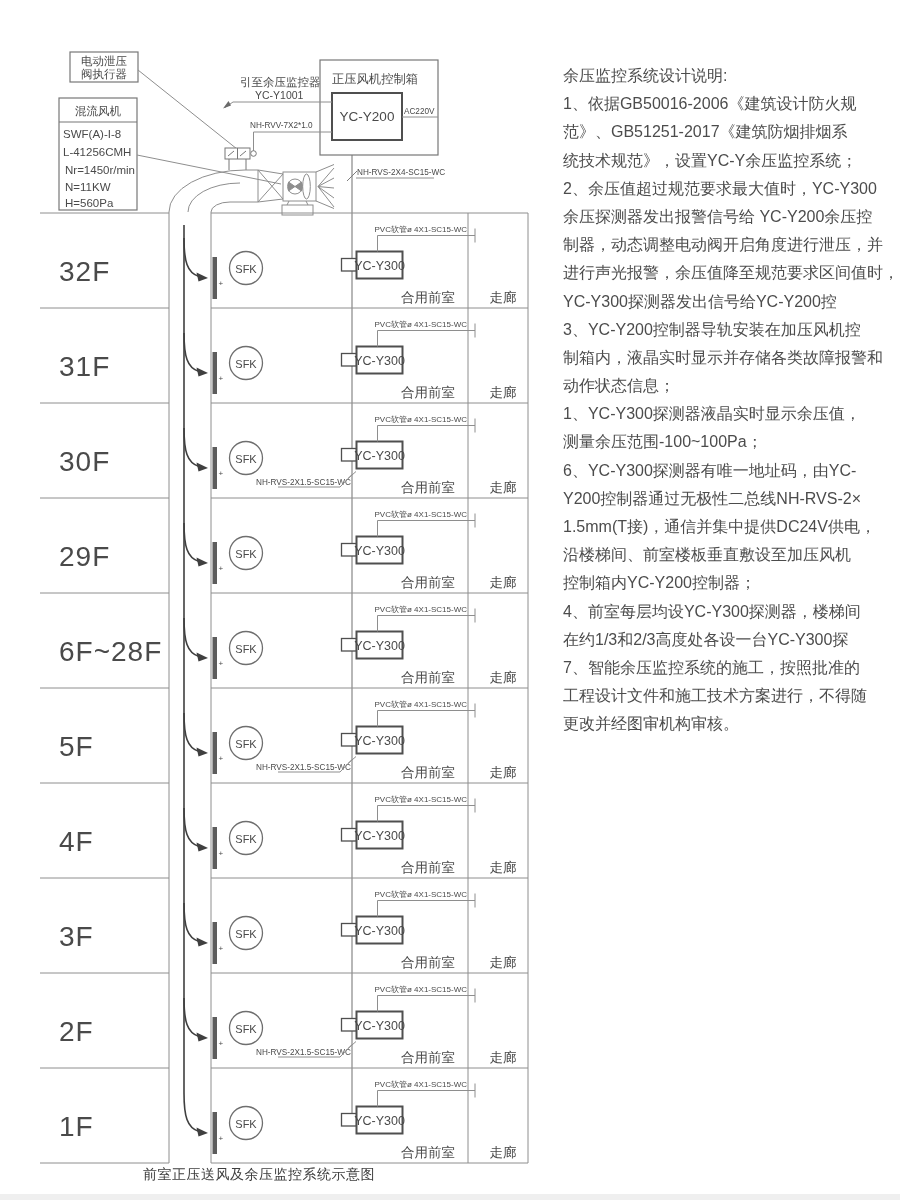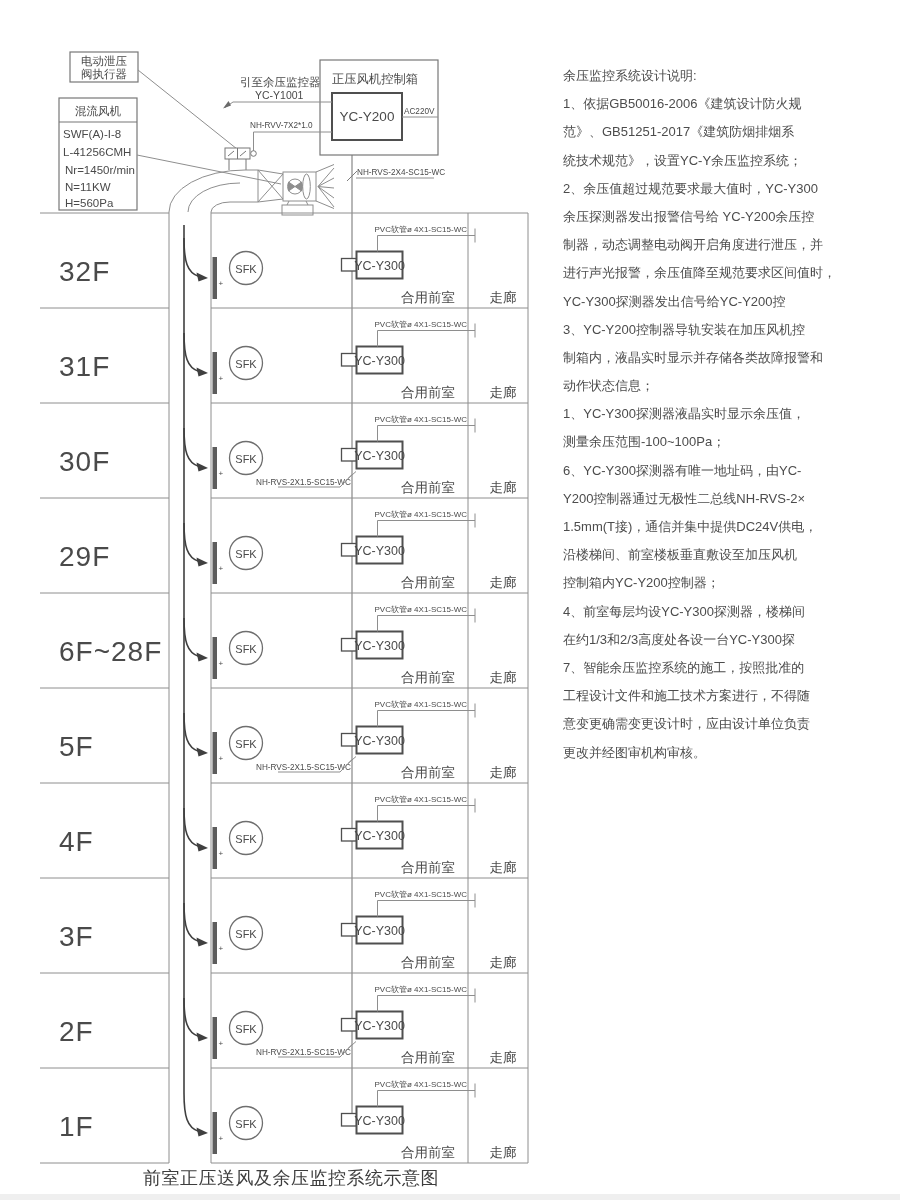--- a/index.html
+++ b/index.html
@@ -1,22 +1,22 @@
 <!DOCTYPE html>
 <html><head>
 <meta charset="utf-8">
 <style>
   html,body{margin:0;padding:0;background:#fff;}
   body{width:900px;height:1200px;position:relative;overflow:hidden;
        font-family:"Liberation Sans","DejaVu Sans",sans-serif;color:#4a4a4a;}
   #diagram{position:absolute;left:0;top:0;}
   svg text{font-family:"Liberation Sans","DejaVu Sans",sans-serif;fill:#4a4a4a;}
   .notes{position:absolute;left:563px;top:62px;width:337px;}
-  .notes .nline{height:28.2px;line-height:28.2px;font-size:13px;color:#4c4c4c;white-space:nowrap;}
-  .caption{position:absolute;left:143px;top:1166px;font-size:18px;color:#3d3d3d;
+  .notes .nline{height:28.2px;line-height:28.2px;font-size:16px;color:#4c4c4c;white-space:nowrap;}
+  .caption{position:absolute;left:143px;top:1166px;font-size:14px;color:#3d3d3d;
            letter-spacing:0.5px;white-space:nowrap;}
   .bottom-strip{position:absolute;left:0;top:1194px;width:900px;height:6px;background:#efefef;}
 </style>
 </head>
 <body>
 
 <svg id="diagram" width="560" height="1200" viewBox="0 0 560 1200">
 
   <g stroke="#8e8e8e" stroke-width="1">
     <line x1="169" y1="212" x2="169" y2="1163"></line>
@@ -345,19 +345,18 @@
       <div class="nline">测量余压范围-100~100Pa；</div>
       <div class="nline">6、YC-Y300探测器有唯一地址码，由YC-</div>
       <div class="nline">Y200控制器通过无极性二总线NH-RVS-2×</div>
       <div class="nline">1.5mm(T接)，通信并集中提供DC24V供电，</div>
       <div class="nline">沿楼梯间、前室楼板垂直敷设至加压风机</div>
       <div class="nline">控制箱内YC-Y200控制器；</div>
       <div class="nline">4、前室每层均设YC-Y300探测器，楼梯间</div>
       <div class="nline">在约1/3和2/3高度处各设一台YC-Y300探</div>
       <div class="nline">7、智能余压监控系统的施工，按照批准的</div>
       <div class="nline">工程设计文件和施工技术方案进行，不得随</div>
-      <div class="nline">意变更确需变更设计时，应由设计单位负责</div>
       <div class="nline">更改并经图审机构审核。</div>
     </div>
 </div>
 
 <div class="caption">前室正压送风及余压监控系统示意图</div>
 <div class="bottom-strip"></div>
 
 </body></html>

